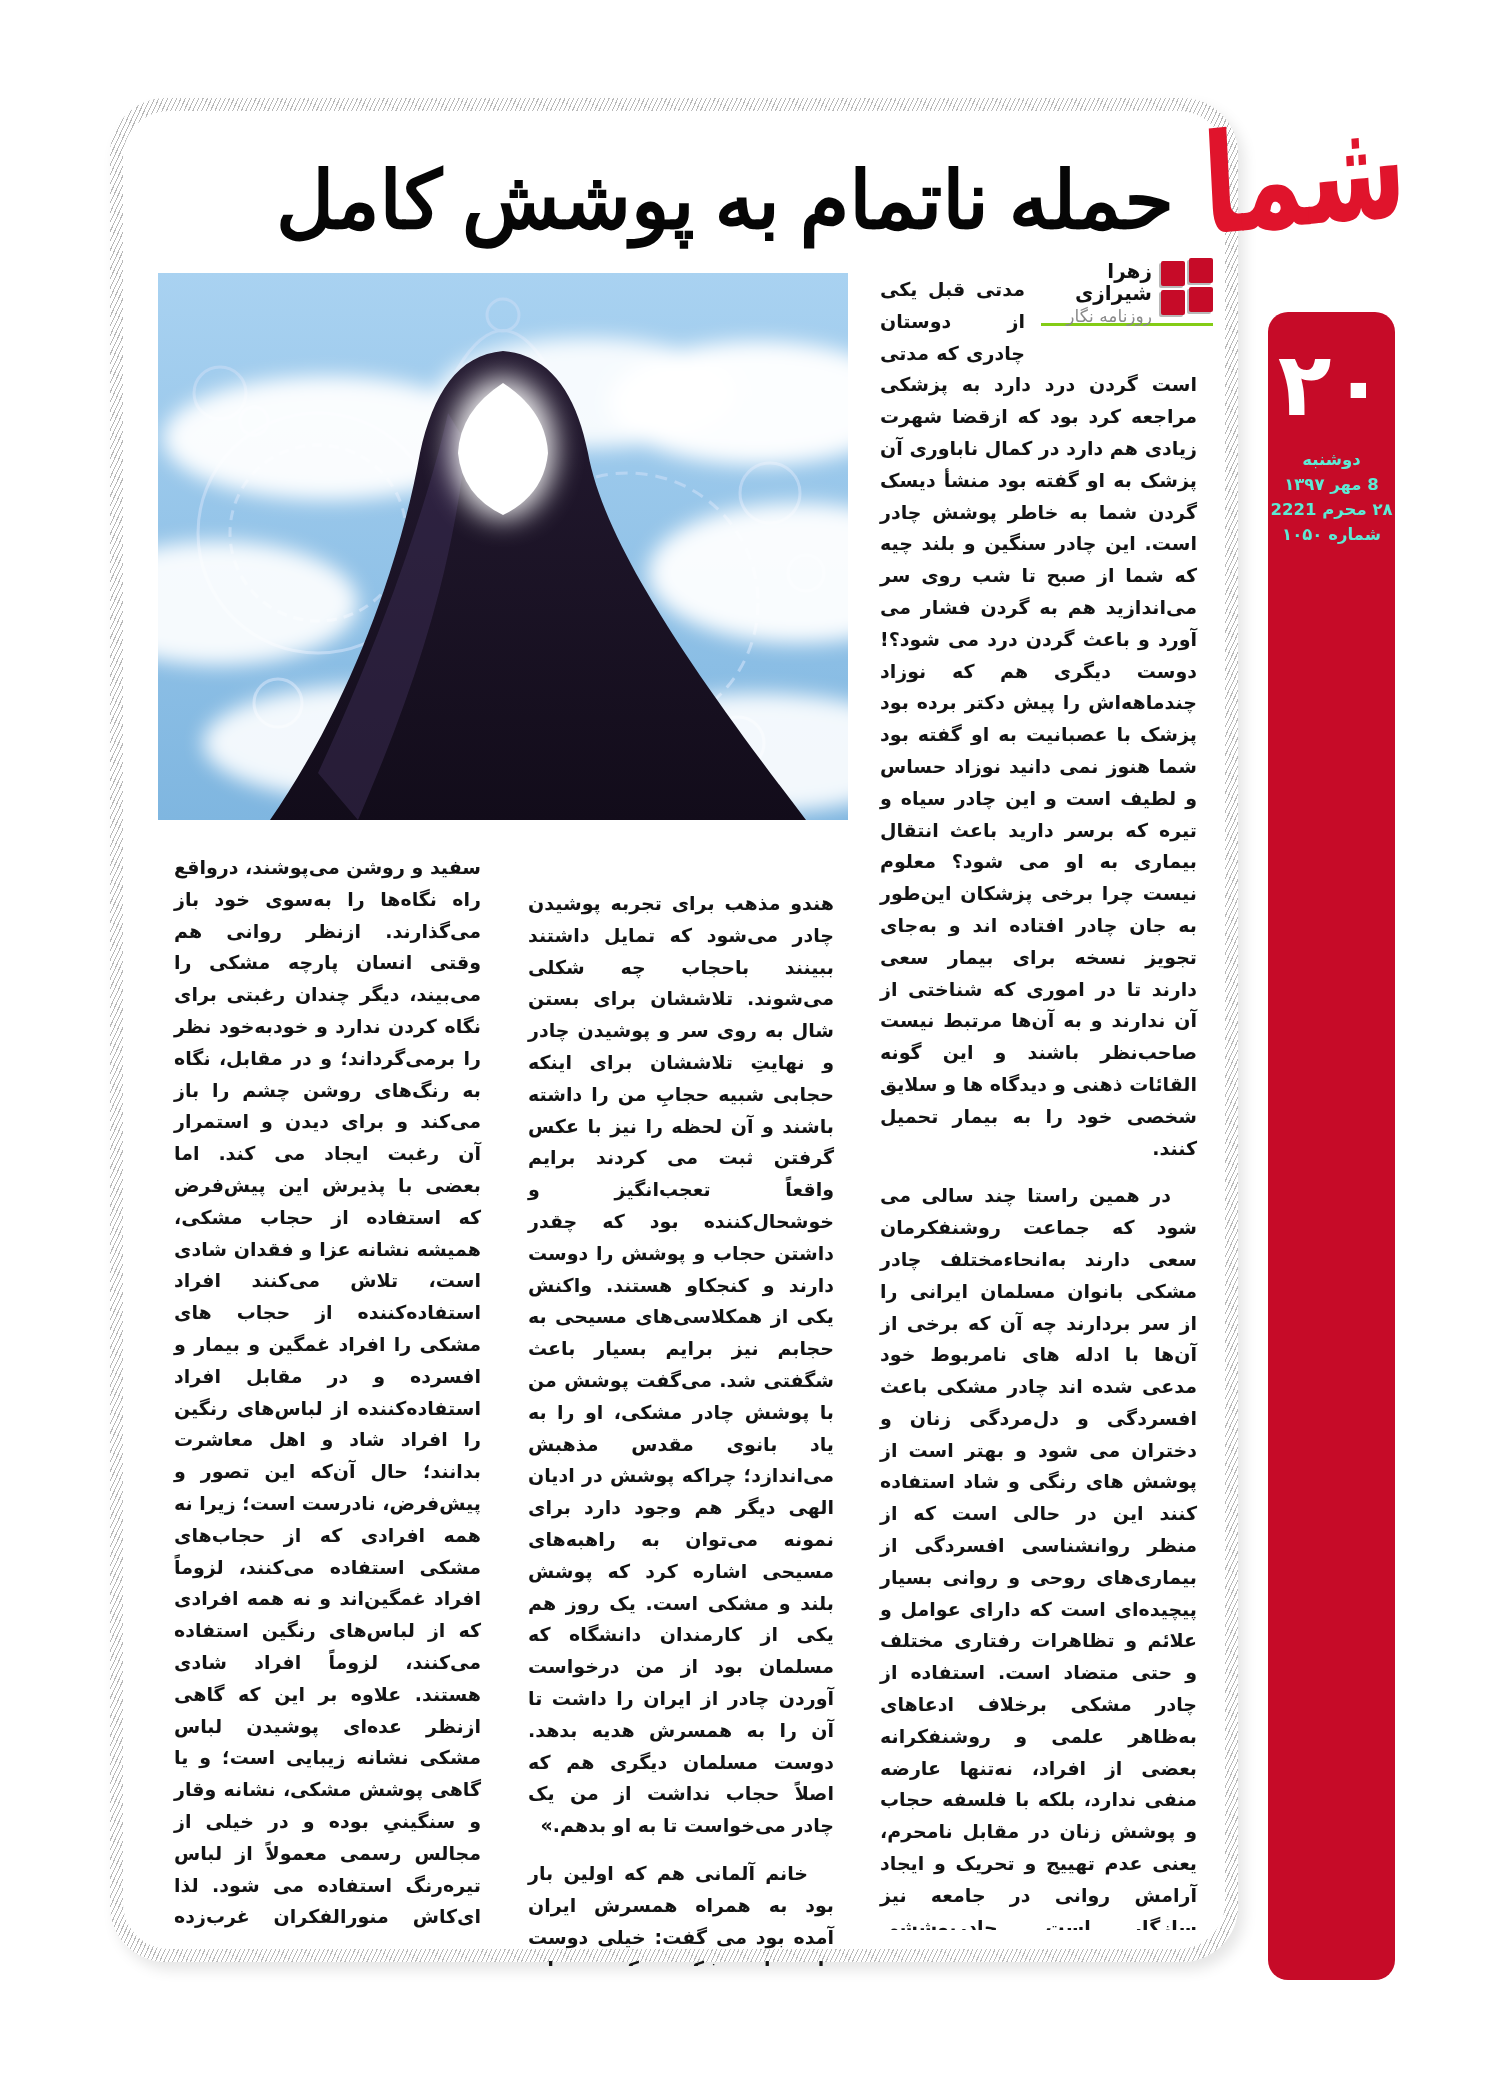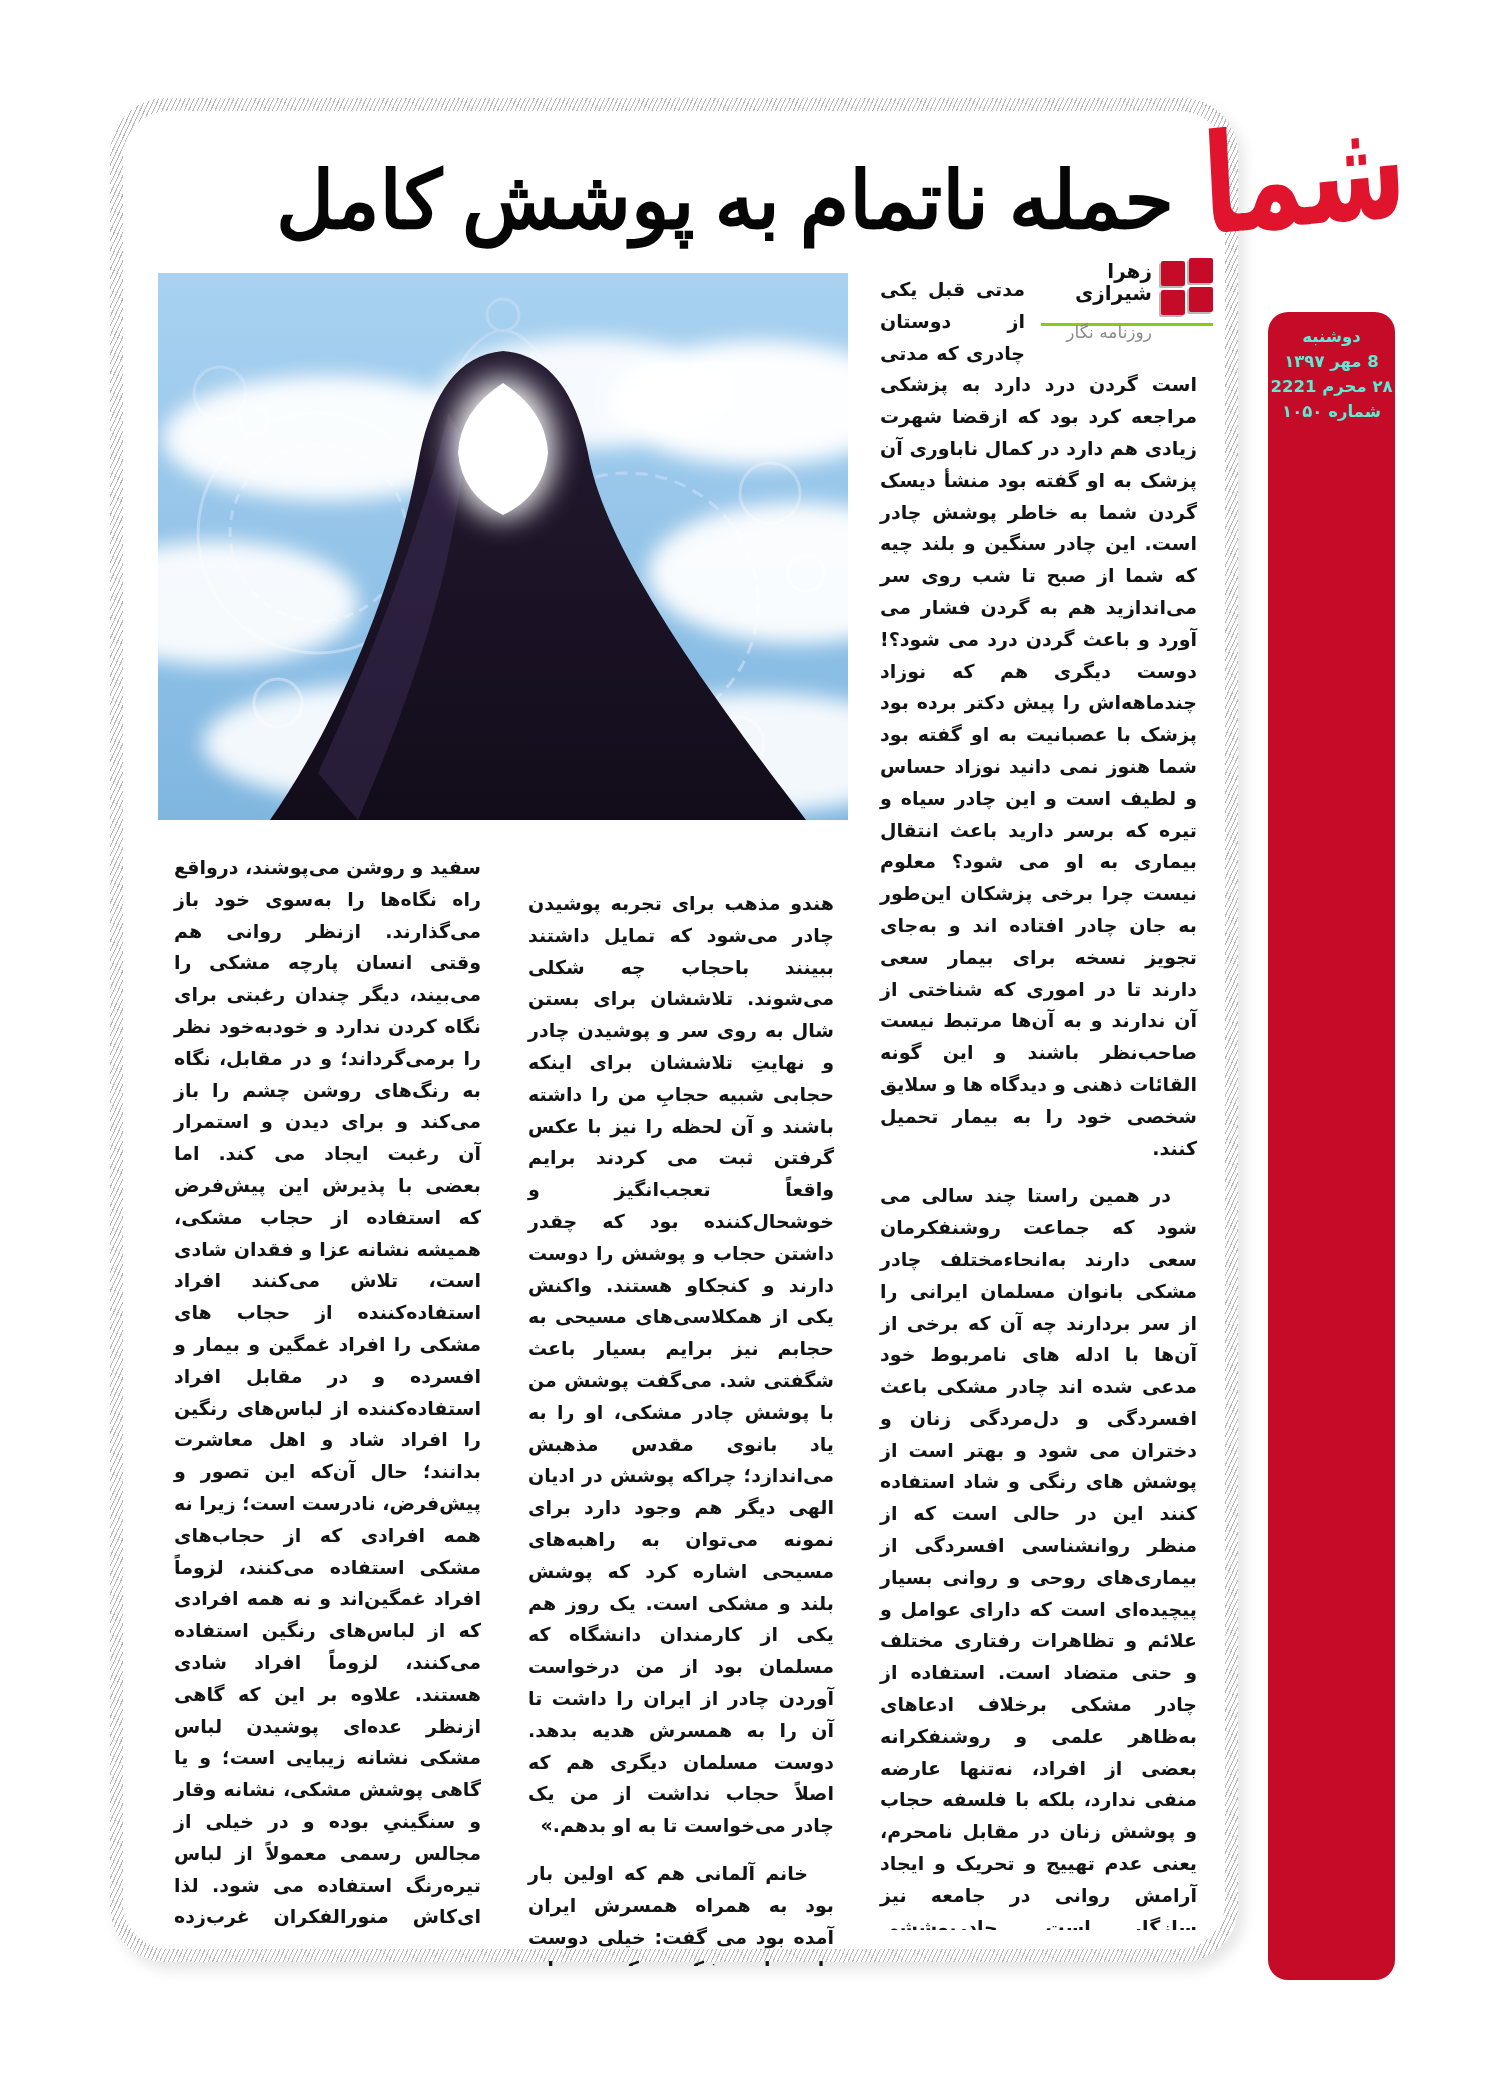--- a/index.html
+++ b/index.html
@@ -56,21 +56,21 @@
   .byline-row{display:flex;flex-direction:row;align-items:flex-start;gap:9px;}
   .byline-icon{
     flex:0 0 auto;width:52px;height:54px;display:grid;
     grid-template-columns:24px 24px;grid-template-rows:25px 25px;gap:4px;
     filter:drop-shadow(-2px 2px 0 rgba(125,125,125,0.55));
   }
   .byline-icon .sq{background:#c60b28;border-radius:2px;}
   .byline-icon .sq.lo{transform:translateY(3px);}
   .byline-names{flex:1 1 auto;text-align:right;padding-top:2px;}
   .author{font-size:20px;font-weight:bold;color:#111111;line-height:22px;}
-  .role{font-size:17px;color:#8a8a8a;line-height:20px;margin-top:18px;}
+  .role{font-size:17px;color:#8a8a8a;line-height:20px;margin-top:2px;}
   
   .col{
     position:absolute;font-size:19px;line-height:31.8px;color:#141414;
     text-align:justify;overflow:hidden;
   }
   .col p{margin:16px;font-weight:bold;}
   .col p + p{text-indent:26px;}
   .col-right{left:864px;top:258px;width:349px;height:1672px;}
   .col-mid{left:512px;top:872px;width:338px;height:1094px;}
   .col-left{left:158px;top:836px;width:339px;height:1094px;}
@@ -142,20 +142,21 @@
     <g>
       <ellipse cx="345" cy="175" rx="52" ry="70" fill="#ffffff" filter="url(#glow)" opacity="0.9"></ellipse>
       <path fill="#ffffff" d="M345,110 Q388,138 390,180 Q386,222 345,242 Q304,222 300,180 Q302,138 345,110 Z"></path>
     </g>
   </svg>
 </div>
 
 <div class="logo">شما</div>
 
 <div class="side-bar">
+  <div class="big-num">۲۰</div>
   <div class="bar-dates">
     <span>دوشنبه</span>
     <span>8 مهر ۱۳۹۷</span>
     <span>۲۸ محرم 2221</span>
     <span>شماره ۱۰۵۰</span>
   </div>
 </div>
 
 <div class="col col-right">
   <div class="byline">

